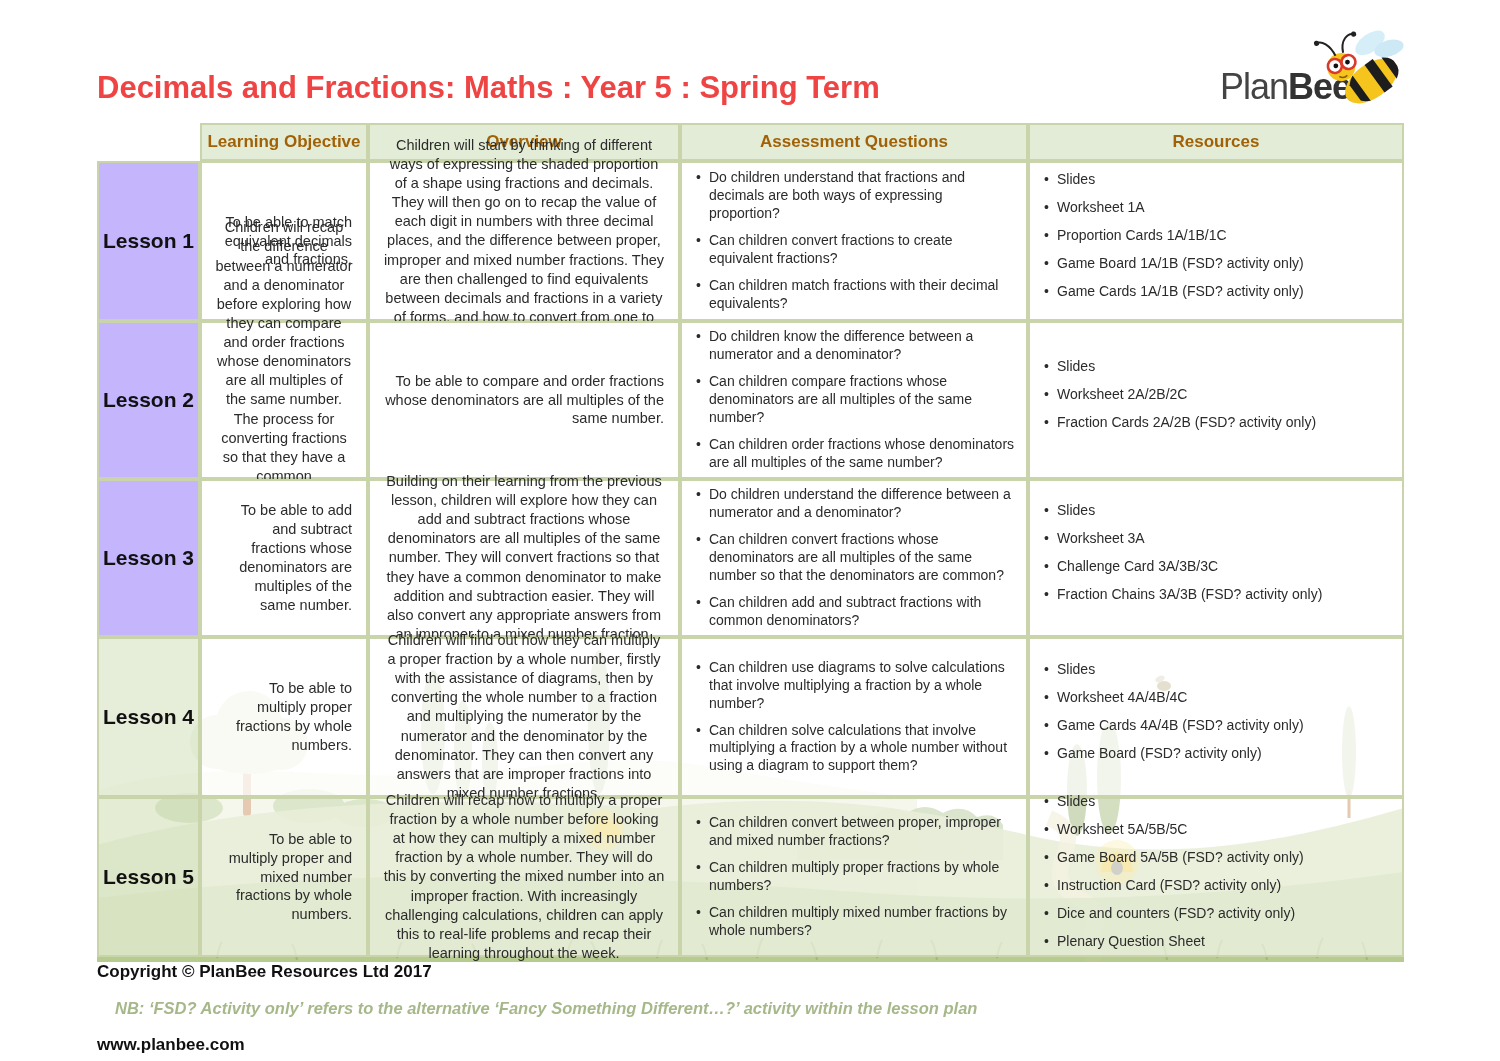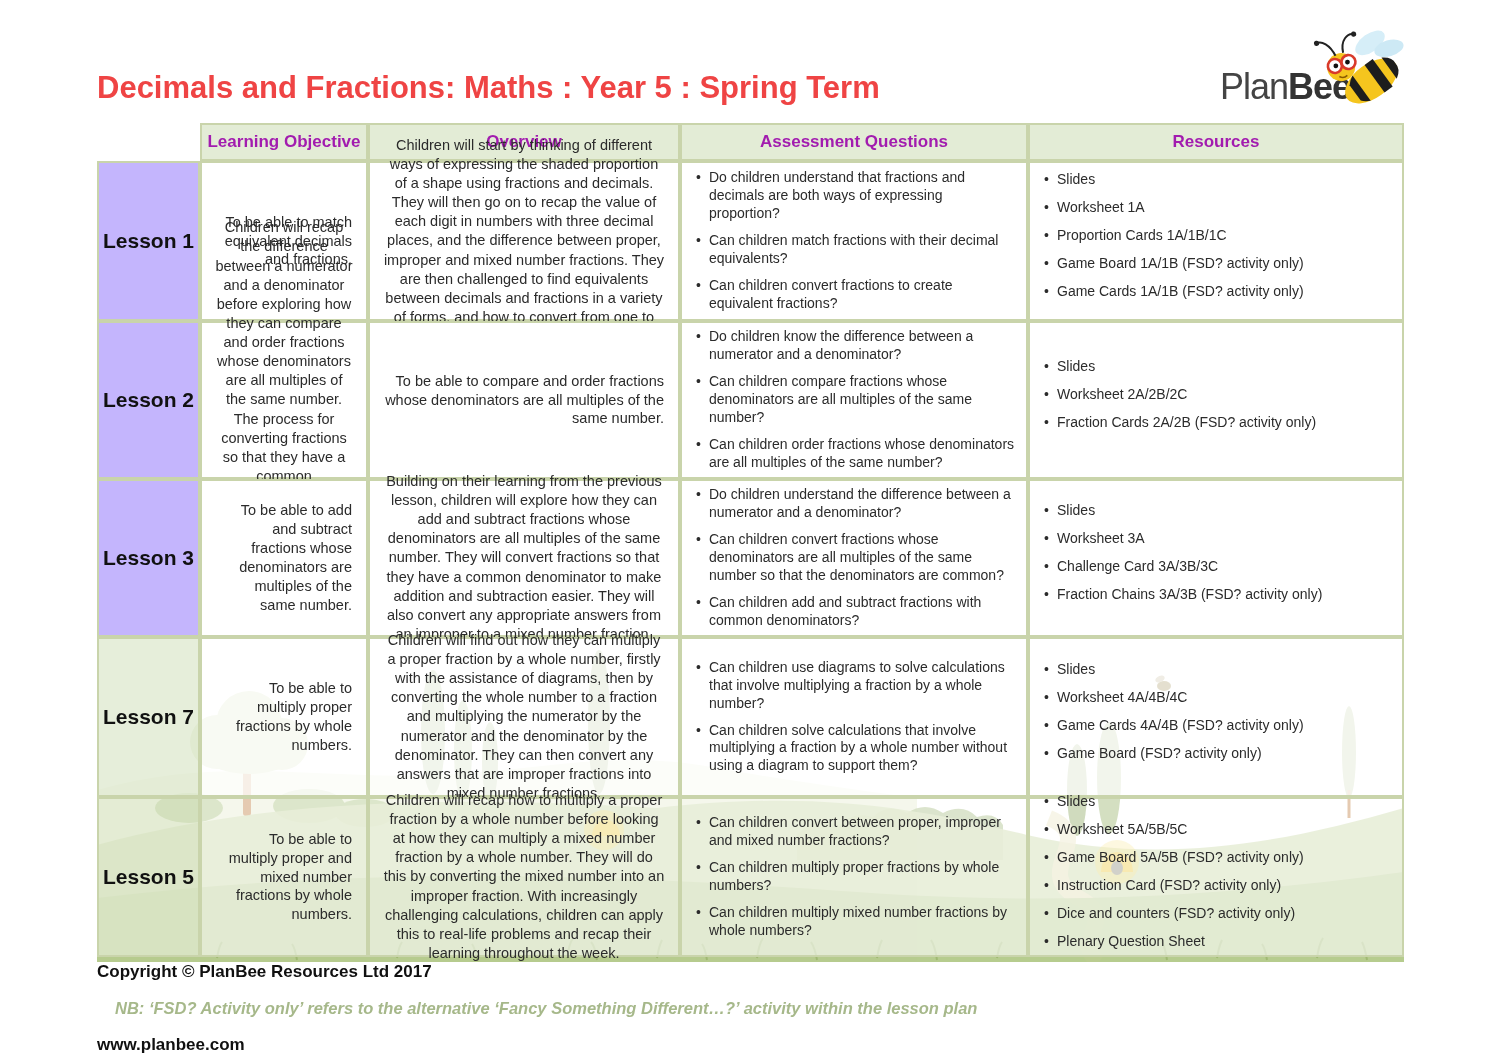--- a/index.html
+++ b/index.html
@@ -32,21 +32,21 @@
     grid-template-rows:38px 160px 158px 158px 160px 160px;
   }
   .cell{
     border:2px solid #c9d4ab;box-sizing:border-box;
     display:flex;flex-direction:column;justify-content:center;
     background:#fff;
   }
   .corner{border:none;background:transparent;}
   .hdr{
     background:#e3ecd6;align-items:center;
-    font-size:17px;font-weight:700;color:#a21caf;text-align:left;
+    font-size:17px;font-weight:700;color:#a16207;text-align:left;
   }
   .label{
     background:#c4b5fd;align-items:center;
     font-size:21px;font-weight:700;color:#111;
   }
   .obj{padding:6px 14px;text-align:right;font-size:14.5px;line-height:1.3;}
   .ov{padding:6px 12px;text-align:center;font-size:14.5px;line-height:1.32;}
   .aq,.res{padding:8px 10px 8px 14px;font-size:14px;line-height:1.28;}
   ul.blist{list-style:none;margin:0;padding:0;}
   ul.blist li{position:relative;padding-left:13px;margin:0 0 9px 0;}
@@ -176,22 +176,22 @@
   <div class="cell label">Lesson 1</div>
   <div class="cell obj">
       <span>To be able to match equivalent decimals and fractions.</span>
     </div>
   <div class="cell ov">
       <span>Children will start by thinking of different ways of expressing the shaded proportion of a shape using fractions and decimals. They will then go on to recap the value of each digit in numbers with three decimal places, and the difference between proper, improper and mixed number fractions. They are then challenged to find equivalents between decimals and fractions in a variety of forms, and how to convert from one to the other.</span>
     </div>
   <div class="cell aq">
     <ul class="blist">
       <li>Do children understand that fractions and decimals are both ways of expressing proportion?</li>
+      <li>Can children convert fractions to create equivalent fractions?</li>
       <li>Can children match fractions with their decimal equivalents?</li>
-      <li>Can children convert fractions to create equivalent fractions?</li>
     </ul>
   </div>
   <div class="cell res">
     <ul class="blist">
       <li>Slides</li>
       <li>Worksheet 1A</li>
       <li>Proportion Cards 1A/1B/1C</li>
       <li>Game Board 1A/1B (FSD? activity only)</li>
       <li>Game Cards 1A/1B (FSD? activity only)</li>
     </ul>
@@ -235,21 +235,21 @@
   </div>
   <div class="cell res">
     <ul class="blist">
       <li>Slides</li>
       <li>Worksheet 3A</li>
       <li>Challenge Card 3A/3B/3C</li>
       <li>Fraction Chains 3A/3B (FSD? activity only)</li>
     </ul>
   </div>
 
-  <div class="cell label t1">Lesson 7</div>
+  <div class="cell label t1">Lesson 4</div>
   <div class="cell obj t1">
       <span>To be able to multiply proper fractions by whole numbers.</span>
     </div>
   <div class="cell ov t1">
       <span>Children will find out how they can multiply a proper fraction by a whole number, firstly with the assistance of diagrams, then by converting the whole number to a fraction and multiplying the numerator by the numerator and the denominator by the denominator. They can then convert any answers that are improper fractions into mixed number fractions.</span>
     </div>
   <div class="cell aq t1">
     <ul class="blist">
       <li>Can children use diagrams to solve calculations that involve multiplying a fraction by a whole number?</li>
       <li>Can children solve calculations that involve multiplying a fraction by a whole number without using a diagram to support them?</li>

